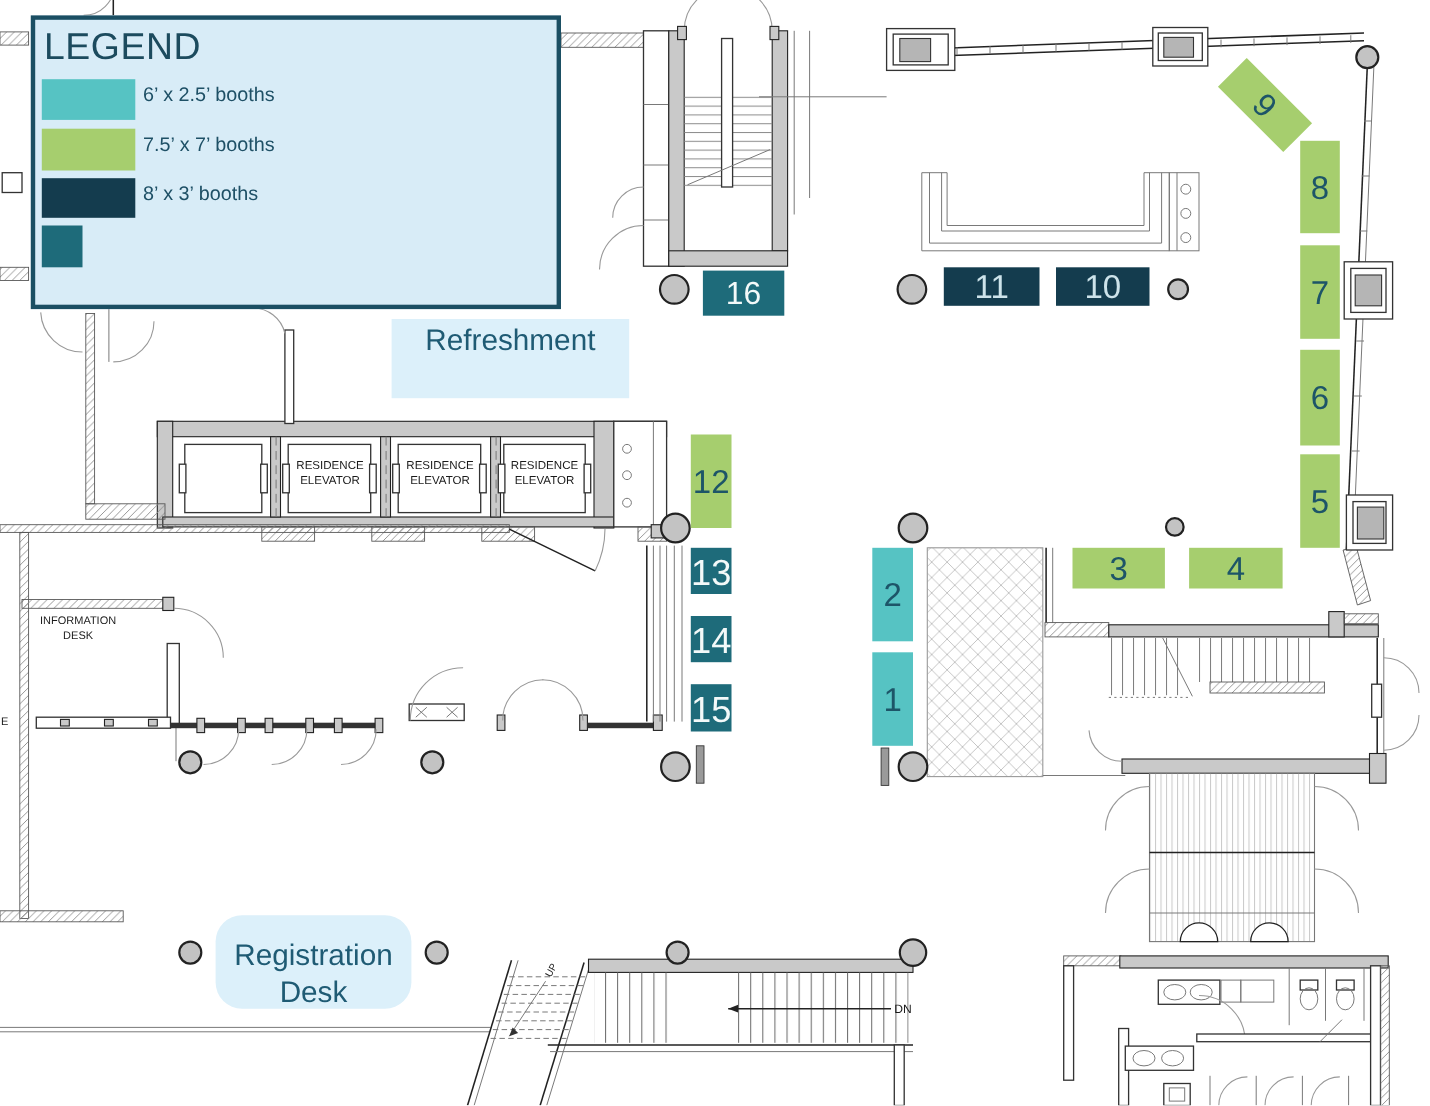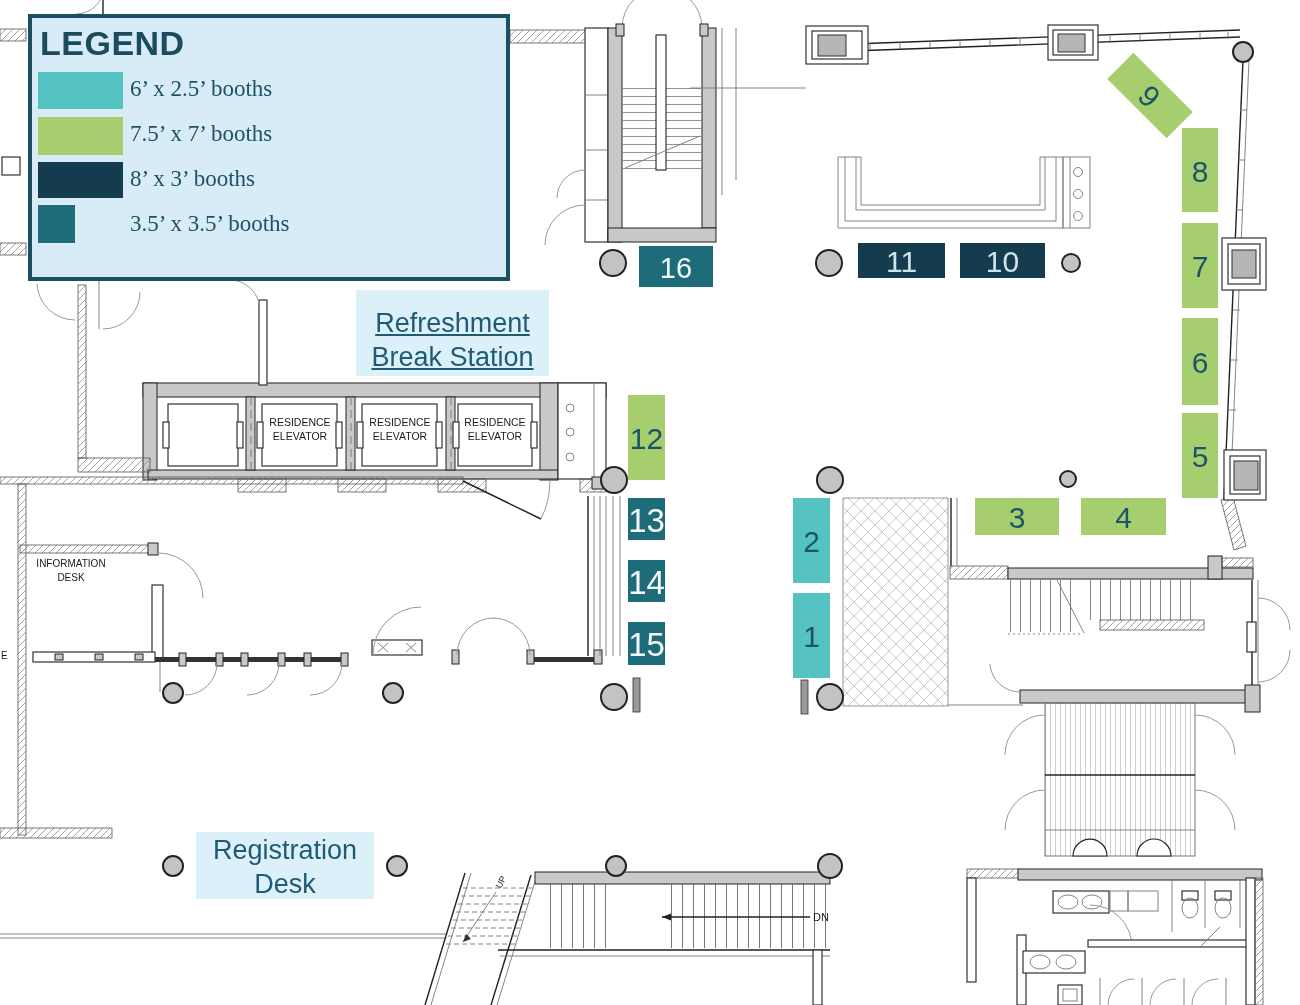--- a/index.html
+++ b/index.html
@@ -11,34 +11,34 @@
   .grayfill{fill:#b5b5b5;stroke:#333;stroke-width:1;}
   .hatchf{fill:url(#hatch);stroke:#555;stroke-width:0.8;}
   .wline{stroke:#222;stroke-width:1.4;fill:none;}
   .thin{stroke:#777;stroke-width:0.9;fill:none;}
   .arc{stroke:#999;stroke-width:1;fill:none;}
   .arch-label{font-family:"Liberation Sans",sans-serif;fill:#1a1a1a;}
   .booth-num{font-family:"Liberation Sans",sans-serif;}
   
   .legend{position:absolute;left:28px;top:14px;width:482px;height:267px;
           background:#d8ecf7;border:4px solid #1b4f63;box-sizing:border-box;z-index:3;}
-  .legend-title{position:absolute;left:8px;top:6px;font-size:34px;font-weight:700;
+  .legend-title{position:absolute;left:8px;top:6px;font-size:34px;font-weight:400;
                 color:#1c4b5e;letter-spacing:0.5px;}
   .sw{position:absolute;left:6px;}
   .sw1{top:54px;width:85px;height:37px;}
   .sw2{top:99px;width:85px;height:38px;}
   .sw3{top:144px;width:85px;height:36px;}
   .sw4{top:187px;width:37px;height:38px;}
-  .lg-txt{position:absolute;left:98px;font-size:23px;color:#1e5066;white-space:nowrap;font-family:Liberation Serif, serif;}
+  .lg-txt{position:absolute;left:98px;font-size:18px;color:#1e5066;white-space:nowrap;}
   .t1{top:58px;} .t2{top:103px;} .t3{top:148px;} .t4{top:190px;line-height:32px;}
   
   .float-label{position:absolute;z-index:2;background:#dcf0fa;color:#1f5b74;
                font-size:27px;line-height:34px;text-align:center;}
-  .lbl-refresh{left:356px;top:290px;width:193px;height:70px;padding-top:16px;text-decoration:underline;}
-  .lbl-reg{left:196px;top:832px;width:178px;height:66px;padding-top:1px;}
+  .lbl-refresh{left:356px;top:290px;width:216px;height:70px;padding-top:2px;}
+  .lbl-reg{left:196px;top:832px;width:178px;height:66px;padding-top:19px;border-radius:24px;}
 </style>
 </head>
 <body>
 
 <div class="plan-wrap">
 
 <svg id="plan" width="1300" height="1005" viewBox="0 0 1300 1005">
   <defs>
     <pattern id="hatch" width="7" height="7" patternUnits="userSpaceOnUse">
       <path d="M0 7 L7 0" stroke="#8a8a8a" stroke-width="0.8"></path>
@@ -446,26 +446,24 @@
 <div class="legend">
   <div class="legend-title">LEGEND</div>
   <div class="sw sw1" style="background: rgb(86, 195, 195);"></div>
   <div class="sw sw2" style="background: rgb(166, 206, 110);"></div>
   <div class="sw sw3" style="background: rgb(20, 60, 78);"></div>
   <div class="sw sw4" style="background: rgb(30, 107, 122);"></div>
   <div class="lg-txt t1">6’ x 2.5’ booths</div>
   <div class="lg-txt t2">7.5’ x 7’ booths</div>
   <div class="lg-txt t3">8’ x 3’ booths</div>
   <div class="lg-txt t4">
-    <div>3.5’ x 3.5’ booths</div>
   </div>
 </div>
 
 <div class="float-label lbl-refresh">
   <div>Refreshment</div>
-  <div>Break Station</div>
 </div>
 <div class="float-label lbl-reg">
   <div>Registration</div>
   <div>Desk</div>
 </div>
 
 </div>
 
 </body></html>

